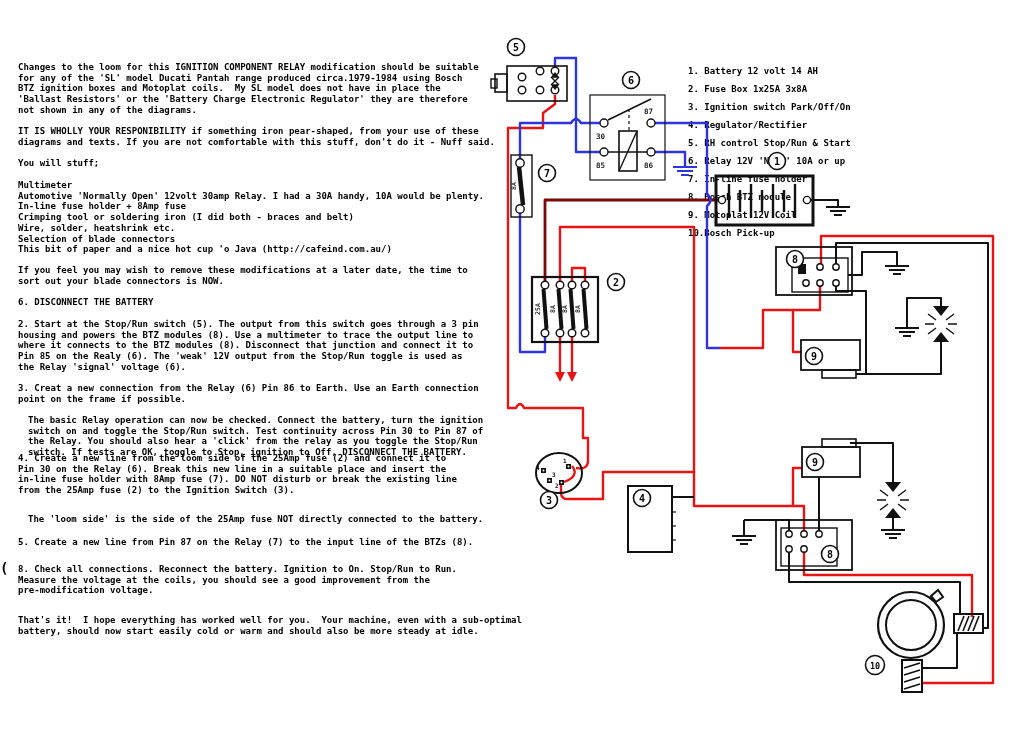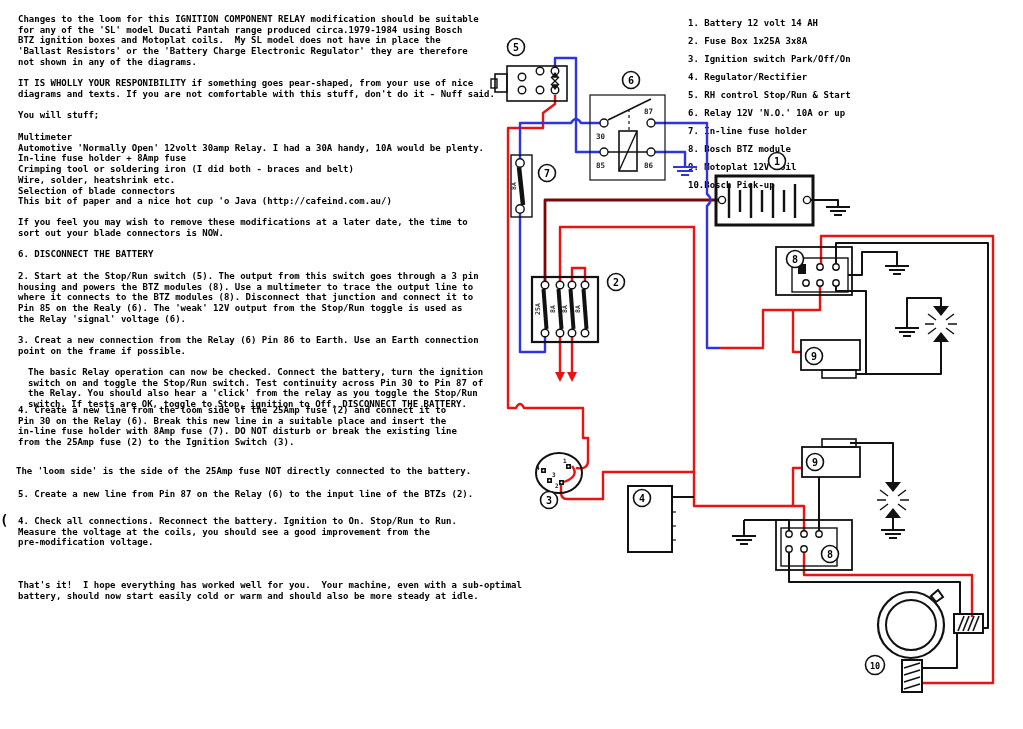--- a/index.html
+++ b/index.html
@@ -1,19 +1,19 @@
 <!DOCTYPE html>
 <html><head>
 <meta charset="utf-8">
 <style>
   html,body{margin:0;padding:0;}
   body{width:1023px;height:729px;background:#ffffff;position:relative;overflow:hidden;
        font-family:"DejaVu Sans Mono",monospace;}
   .txt{position:absolute;white-space:pre;color:#000;
-       font:700 9px/10.7px "DejaVu Sans Mono",monospace;}
+       font:700 9px/10.7px "DejaVu Sans Mono",monospace;margin-top:48px;}
   .legend{line-height:18px;}
   .paren{font:700 14px/14px "DejaVu Sans Mono",monospace;}
   svg{position:absolute;left:0;top:0;}
   svg text{font-family:"DejaVu Sans Mono",monospace;font-weight:700;fill:#000;}
   .w{fill:none;stroke-linejoin:round;stroke-linecap:butt;}
   .dr{stroke:#7a0808;stroke-width:2.8;}
   .rd{stroke:#e81313;stroke-width:2.4;}
   .bl{stroke:#2e35e0;stroke-width:2.4;}
   .bk{stroke:#111;stroke-width:2;}
   .comp{stroke:#111;fill:none;}
@@ -25,21 +25,21 @@
   .tinylbl{font-size:6px;fill:#111;}
 </style>
 </head>
 <body>
 
 <div class="txt" style="left:18px;top:14px">Changes to the loom for this IGNITION COMPONENT RELAY modification should be suitable
 for any of the 'SL' model Ducati Pantah range produced circa.1979-1984 using Bosch
 BTZ ignition boxes and Motoplat coils.  My SL model does not have in place the
 'Ballast Resistors' or the 'Battery Charge Electronic Regulator' they are therefore
 not shown in any of the diagrams.</div>
-<div class="txt" style="left:18px;top:78px">IT IS WHOLLY YOUR RESPONIBILITY if something goes pear-shaped, from your use of nice
+<div class="txt" style="left:18px;top:78px">IT IS WHOLLY YOUR RESPONIBILITY if something iron pear-shaped, from your use of these
 diagrams and texts. If you are not comfortable with this stuff, don't do it - Nuff said.</div>
 <div class="txt" style="left:18px;top:110px">You will stuff;</div>
 <div class="txt" style="left:18px;top:132px">Multimeter
 Automotive 'Normally Open' 12volt 30amp Relay. I had a 30A handy, 10A would be plenty.
 In-line fuse holder + 8Amp fuse
 Crimping tool or soldering iron (I did both - braces and belt)
 Wire, solder, heatshrink etc.
 Selection of blade connectors
 This bit of paper and a nice hot cup 'o Java (http://cafeind.com.au/)</div>
 <div class="txt" style="left:18px;top:217px">If you feel you may wish to remove these modifications at a later date, the time to
@@ -53,26 +53,26 @@
 <div class="txt" style="left:18px;top:335px">3. Creat a new connection from the Relay (6) Pin 86 to Earth. Use an Earth connection
 point on the frame if possible.</div>
 <div class="txt" style="left:28px;top:367px">The basic Relay operation can now be checked. Connect the battery, turn the ignition
 switch on and toggle the Stop/Run switch. Test continuity across Pin 30 to Pin 87 of
 the Relay. You should also hear a 'click' from the relay as you toggle the Stop/Run
 switch. If tests are OK, toggle to Stop, ignition to Off, DISCONNECT THE BATTERY.</div>
 <div class="txt" style="left:18px;top:405px">4. Create a new line from the loom side of the 25Amp fuse (2) and connect it to
 Pin 30 on the Relay (6). Break this new line in a suitable place and insert the
 in-line fuse holder with 8Amp fuse (7). DO NOT disturb or break the existing line
 from the 25Amp fuse (2) to the Ignition Switch (3).</div>
-<div class="txt" style="left:16px;top:466px">The 'loom side' is the side of the 25Amp fuse NOT directly connected to the battery.</div>
-<div class="txt" style="left:18px;top:489px">5. Create a new line from Pin 87 on the Relay (6) to the input line of the BTZs (2).</div>
-<div class="txt" style="left:18px;top:516px">4. Check all connections. Reconnect the battery. Ignition to On. Stop/Run to Run.
+<div class="txt" style="left:28px;top:466px">The 'loom side' is the side of the 25Amp fuse NOT directly connected to the battery.</div>
+<div class="txt" style="left:18px;top:489px">5. Create a new line from Pin 87 on the Relay (7) to the input line of the BTZs (8).</div>
+<div class="txt" style="left:18px;top:516px">8. Check all connections. Reconnect the battery. Ignition to On. Stop/Run to Run.
 Measure the voltage at the coils, you should see a good improvement from the
 pre-modification voltage.</div>
-<div class="txt" style="left:18px;top:580px">That's it!  I hope everything has worked well for you.  Your machine, even with a sub-optimal
+<div class="txt" style="left:18px;top:567px">That's it!  I hope everything has worked well for you.  Your machine, even with a sub-optimal
 battery, should now start easily cold or warm and should also be more steady at idle.</div>
 <div class="txt paren" style="left:0px;top:513px">(</div>
 
 <div class="txt legend" style="left:688px;top:14px">1. Battery 12 volt 14 AH
 2. Fuse Box 1x25A 3x8A
 3. Ignition switch Park/Off/On
 4. Regulator/Rectifier
 5. RH control Stop/Run &amp; Start
 6. Relay 12V 'N.O.' 10A or up
 7. In-line fuse holder

